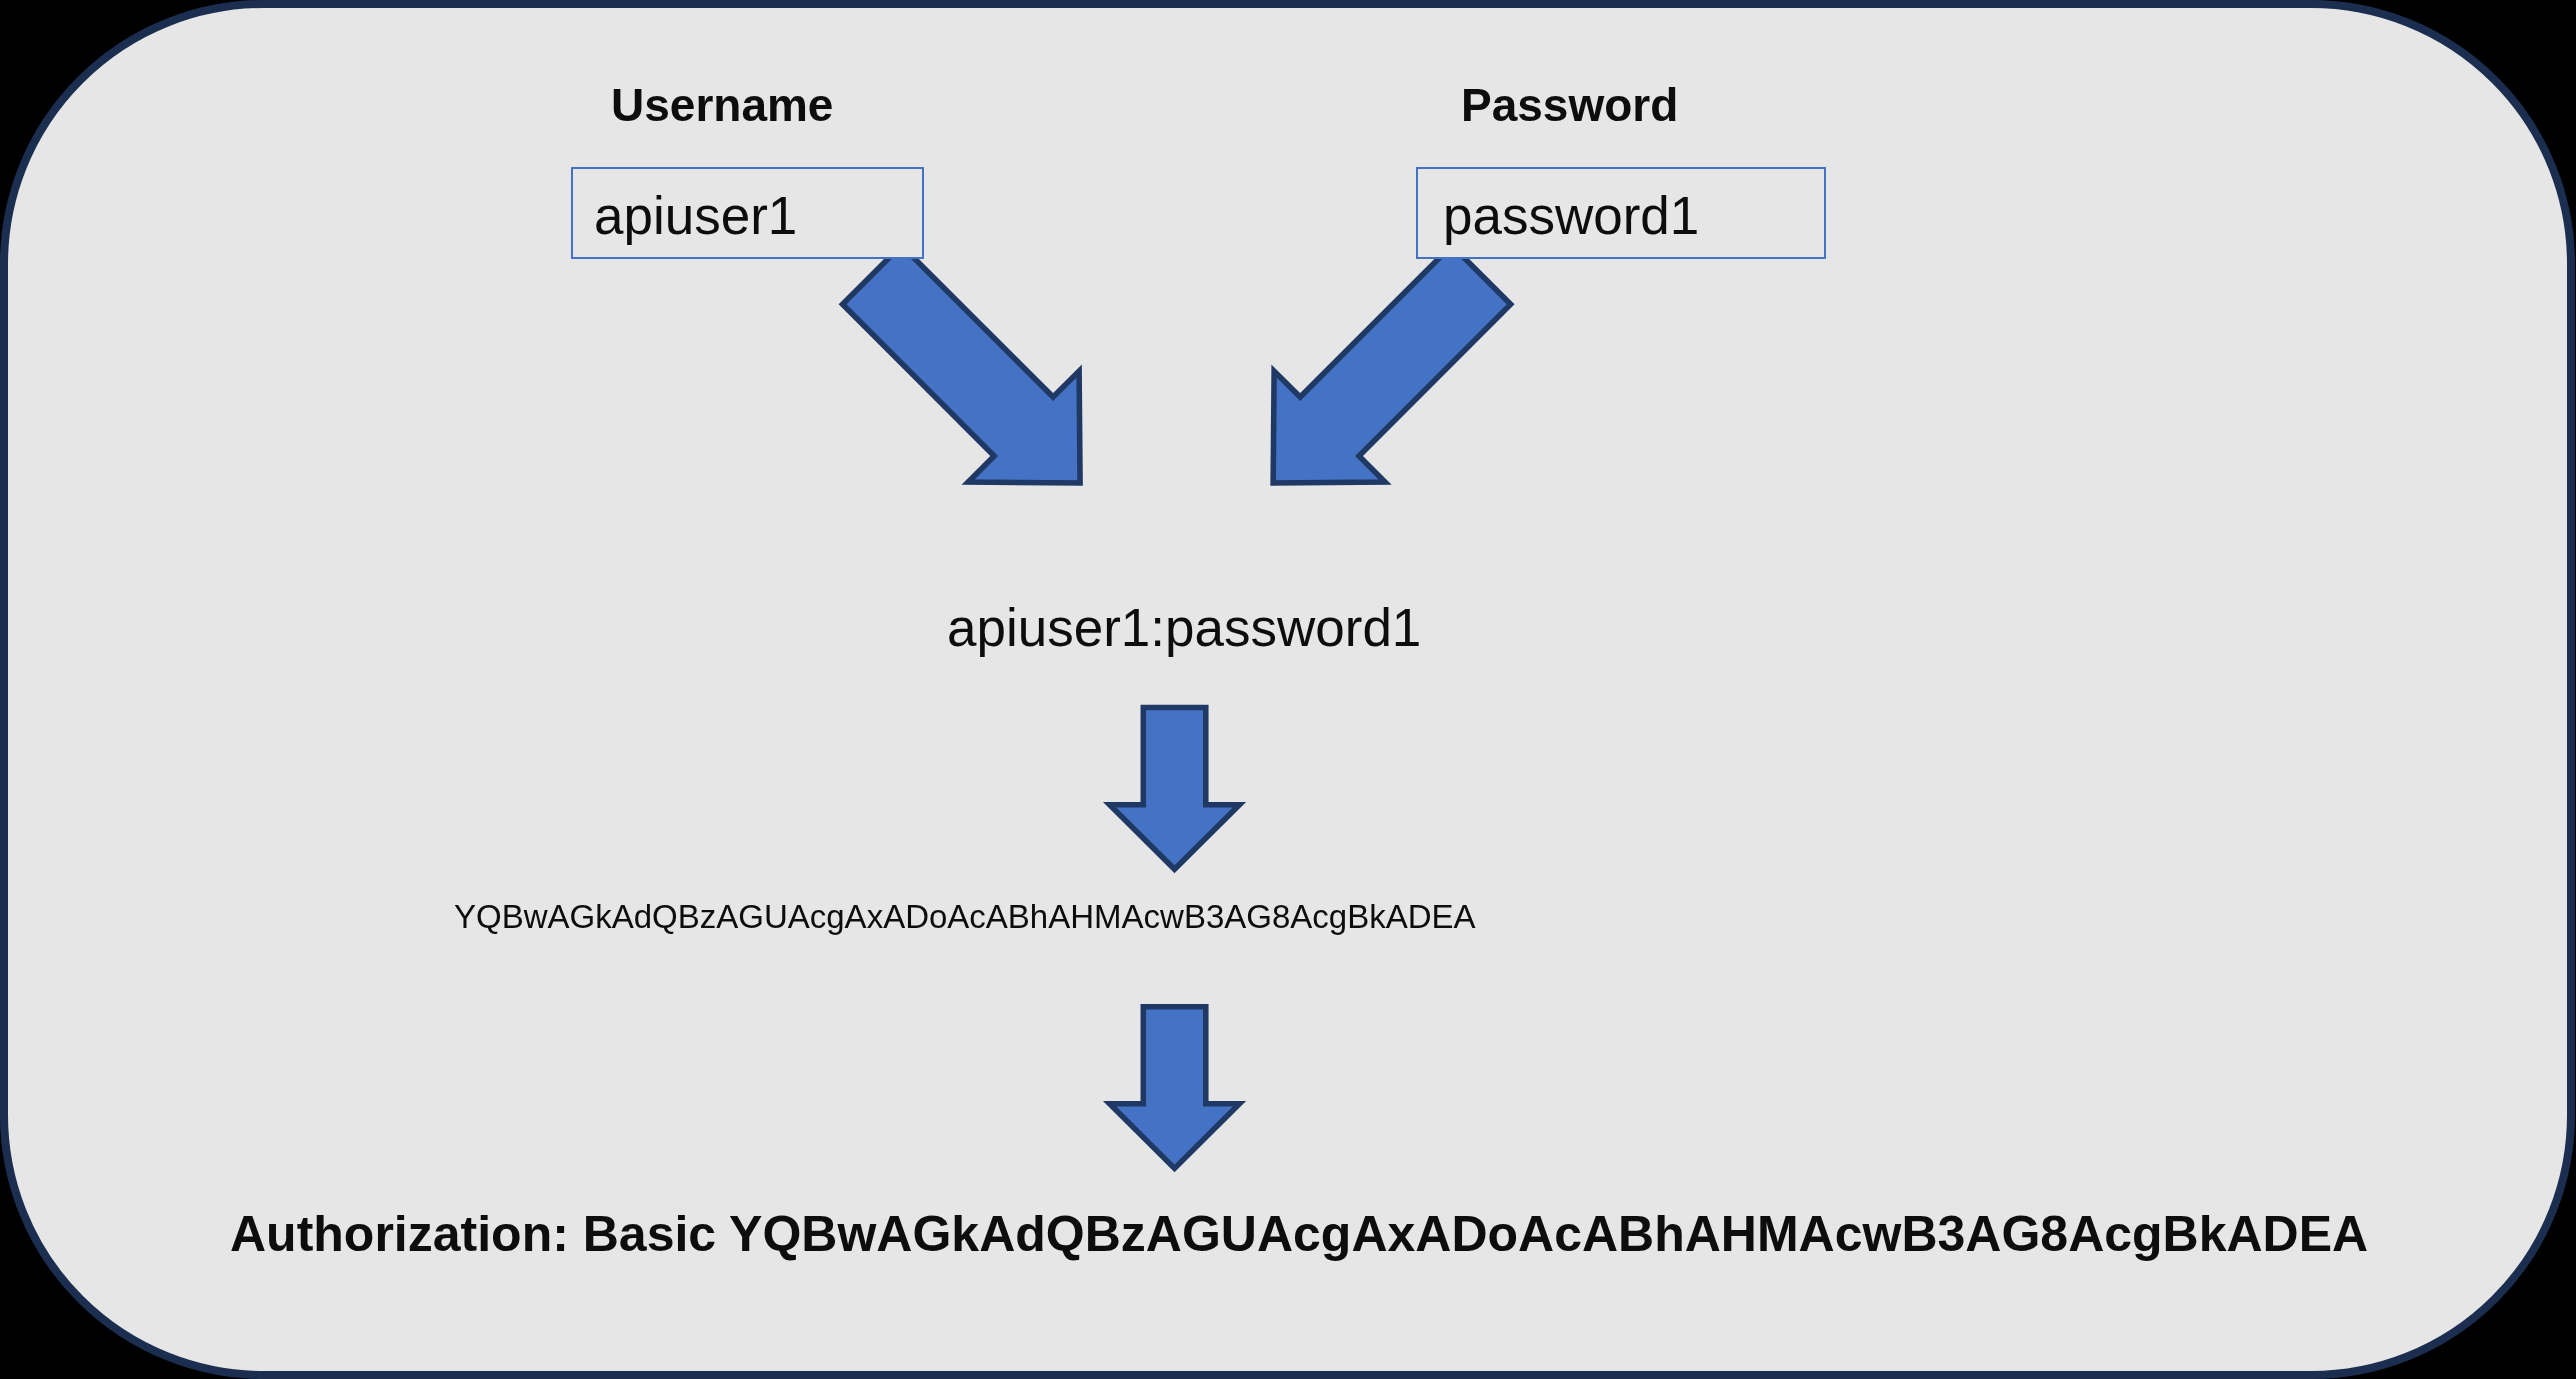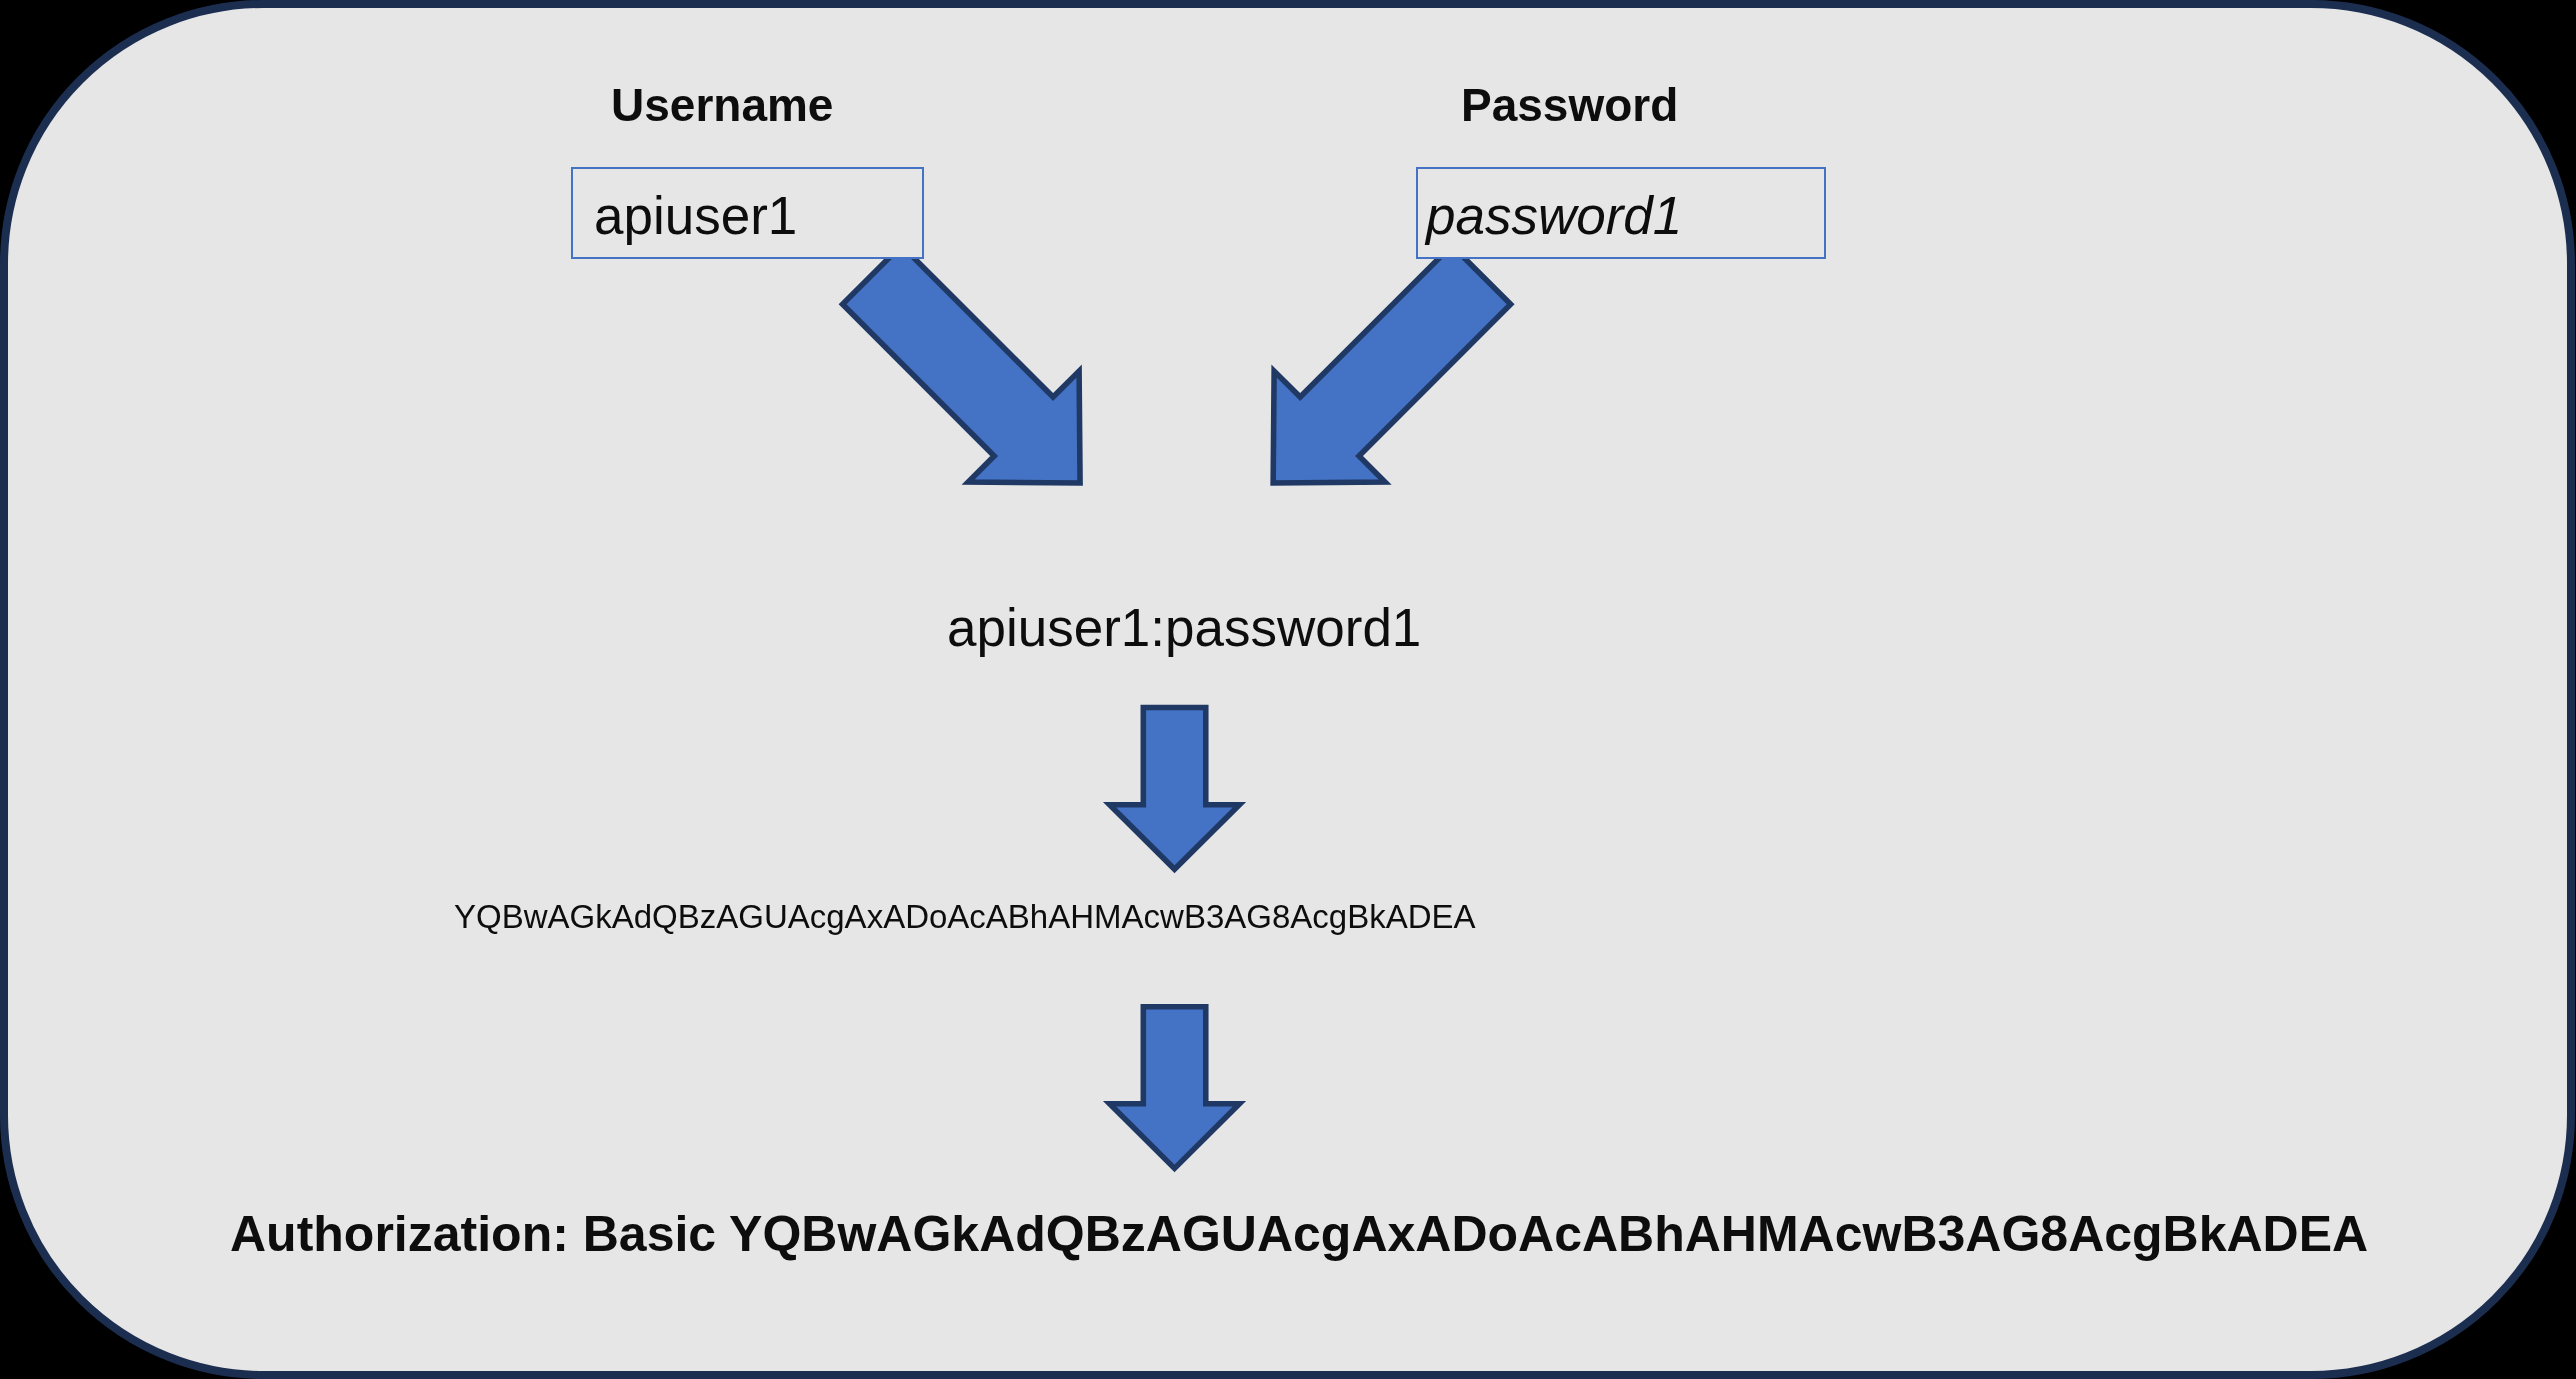--- a/index.html
+++ b/index.html
@@ -48,21 +48,21 @@
   .field-box .value {
     font-size: 53px;
     line-height: 1;
     padding-top: 5.6px;
     white-space: nowrap;
     color: #0d0d0d;
   }
   #username-box { left: 571px; width: 353px; }
   #username-box .value { padding-left: 21px; }
   #password-box { left: 1416px; width: 410px; }
-  #password-box .value { padding-left: 8px; font-style: italic; }
+  #password-box .value { padding-left: 25px; }
 
   .flow-text {
     position: absolute;
     line-height: 1;
     white-space: nowrap;
     color: #0d0d0d;
   }
   #combined-text {
     left: 947px;
     top: 601px;

